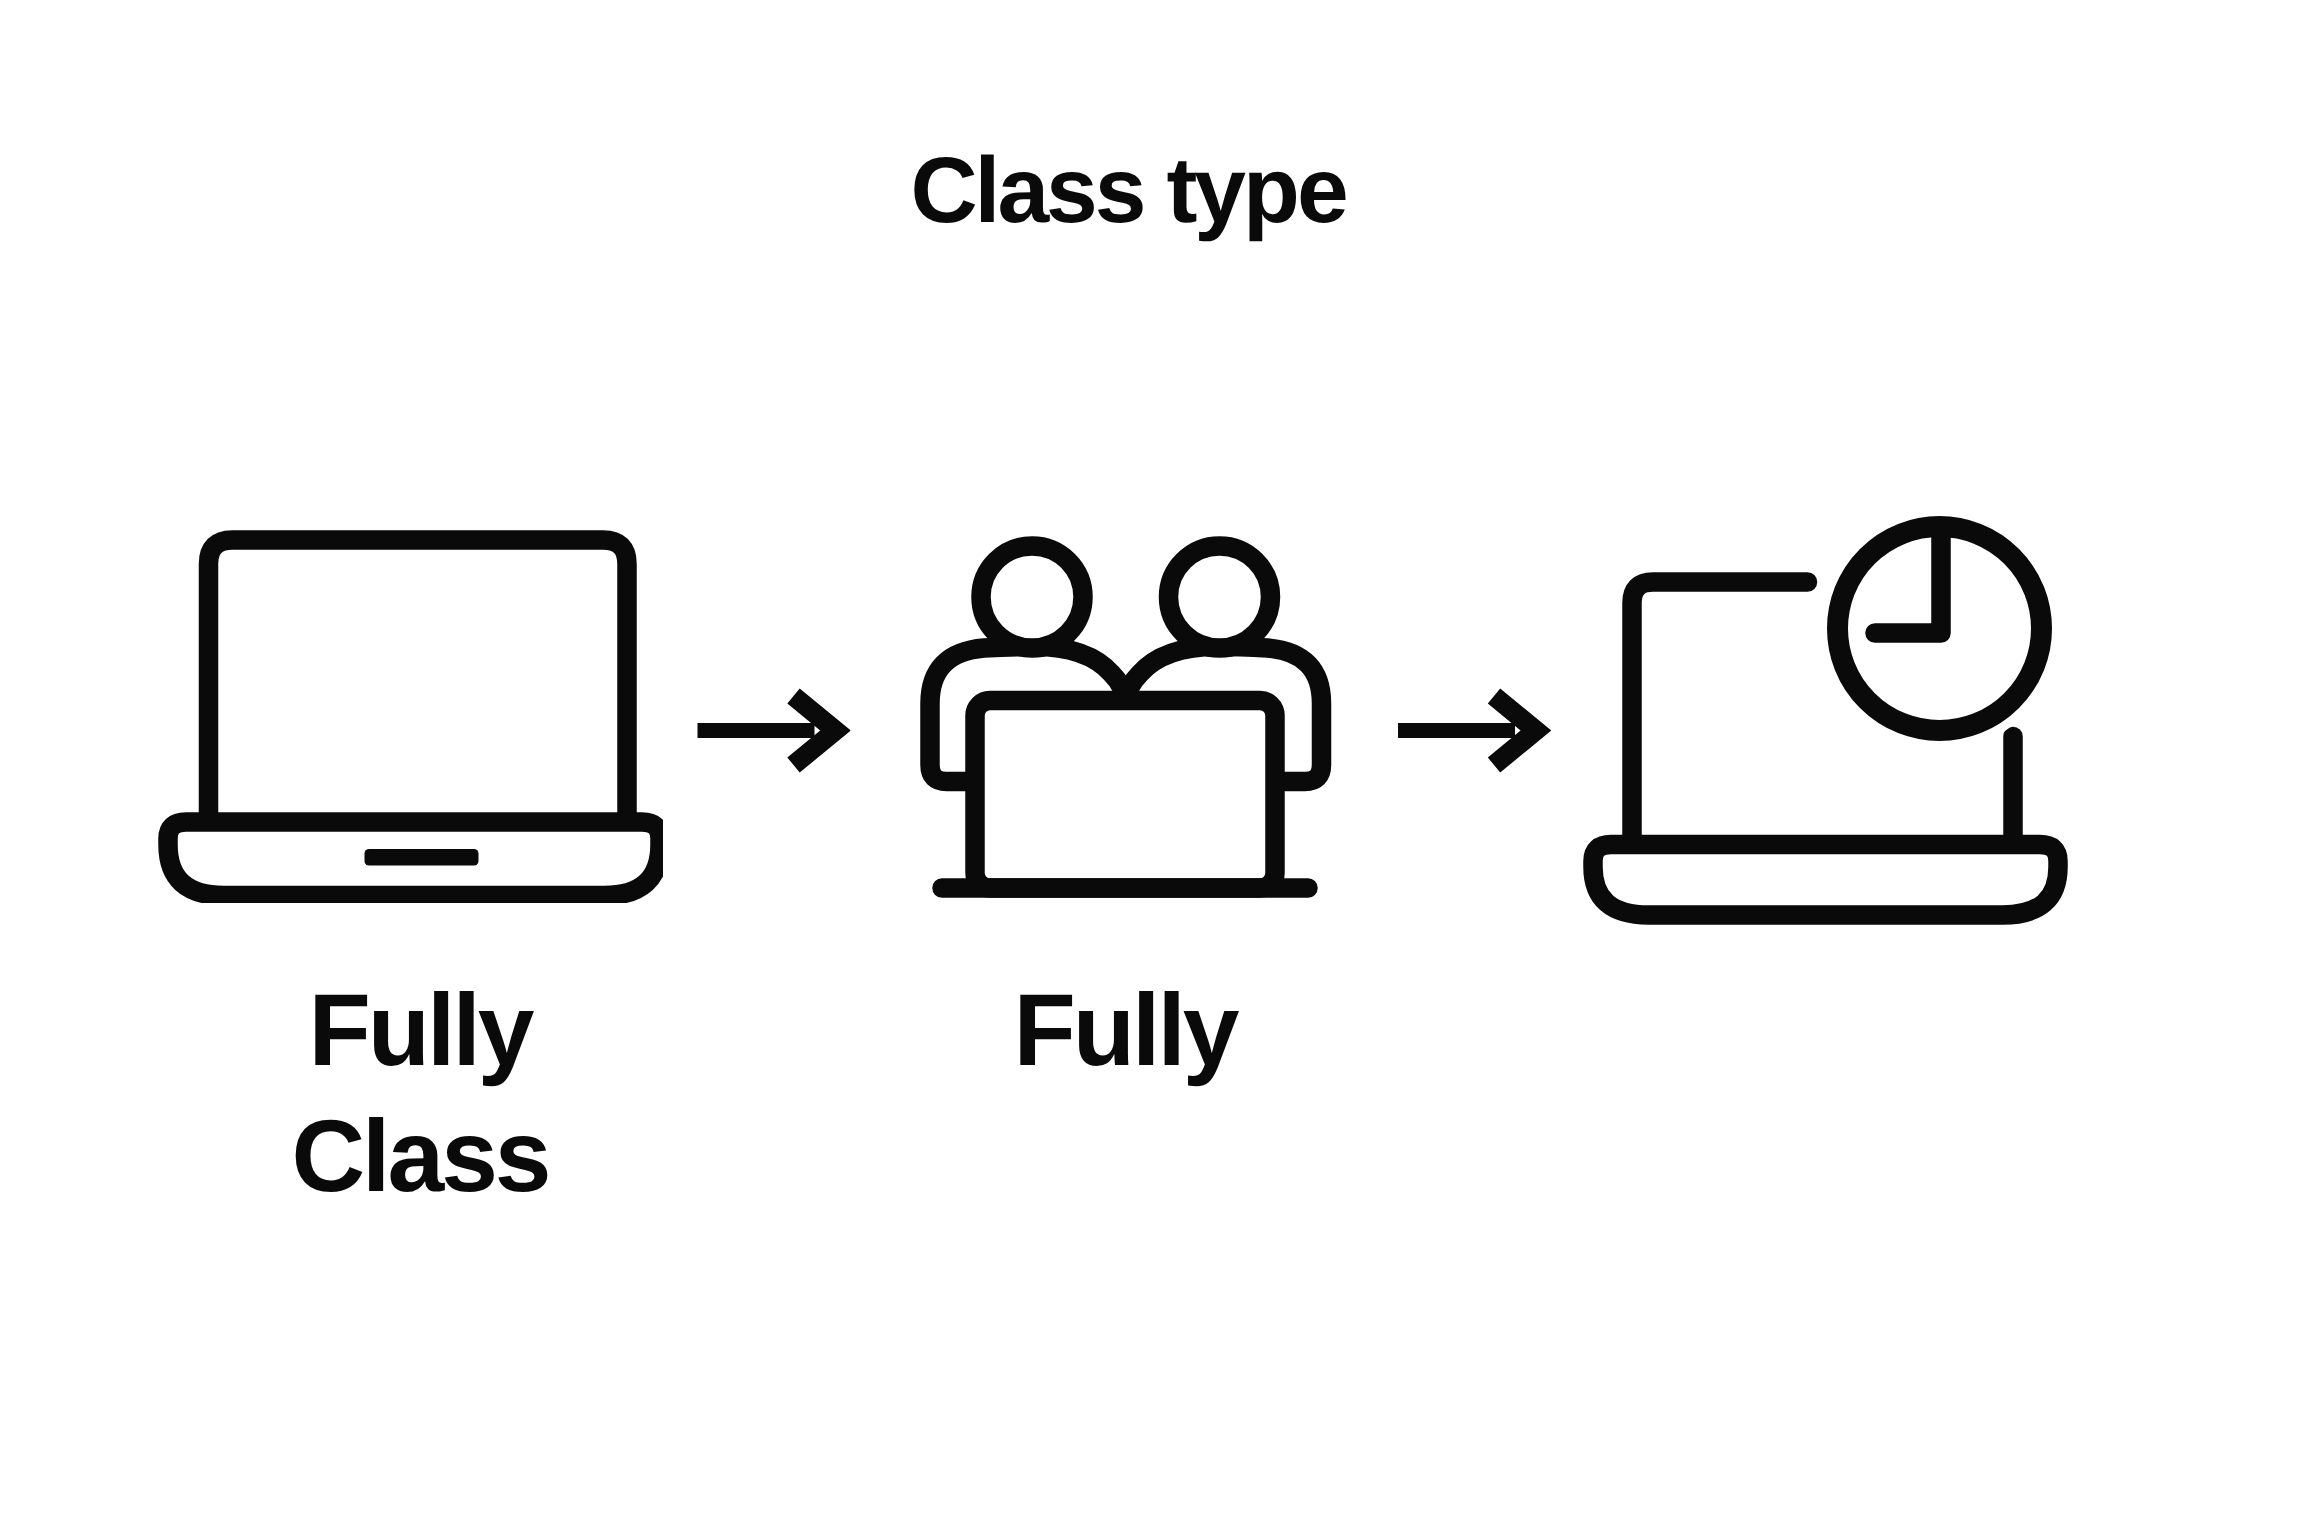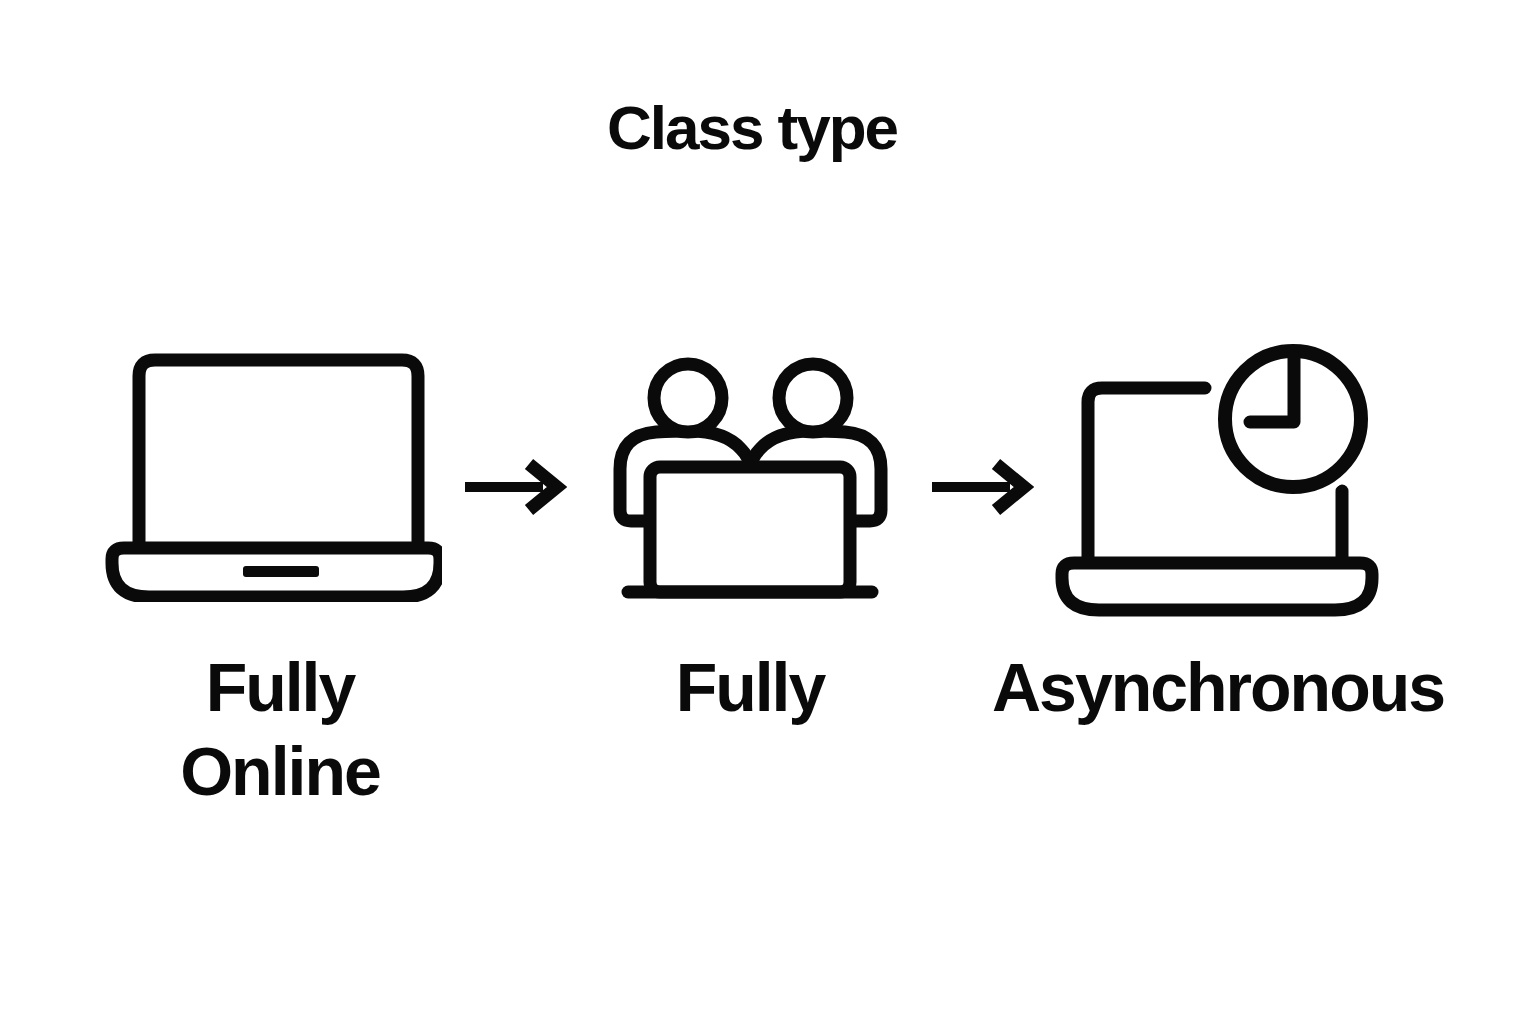--- a/index.html
+++ b/index.html
@@ -63,20 +63,19 @@
   <path d="M38 238 V77 Q38 63 52 63 H155" stroke-width="13" stroke-linecap="round"></path>
   <path d="M292 166 V238" stroke-width="13" stroke-linecap="round"></path>
   <circle cx="243" cy="94" r="81" fill="#ffffff" stroke="none"></circle>
   <circle cx="243" cy="94" r="68" stroke-width="14" fill="#ffffff"></circle>
   <path d="M200 97 H244 V33" stroke-width="13" stroke-linecap="round" stroke-linejoin="round"></path>
   <path d="M24 238 H310 Q322 238 322 249 V253 Q322 285 285 285 H49 Q12 285 12 253 V249 Q12 238 24 238 Z" stroke-width="13" fill="#ffffff"></path>
 </svg>
 
 <div class="step-label label-1">
   <div>Fully</div>
-  <div>Online</div>
+  <div>Class</div>
 </div>
 <div class="step-label label-2">
   <div>Fully</div>
 </div>
 <div class="step-label label-3">
-  <div>Asynchronous</div>
 </div>
 
 </body></html>

